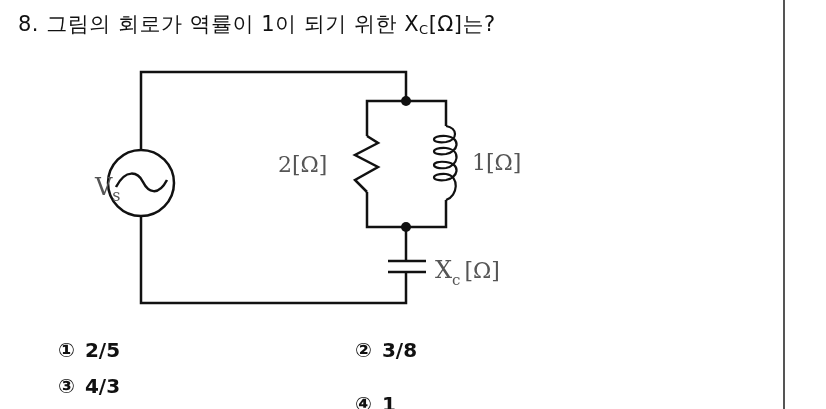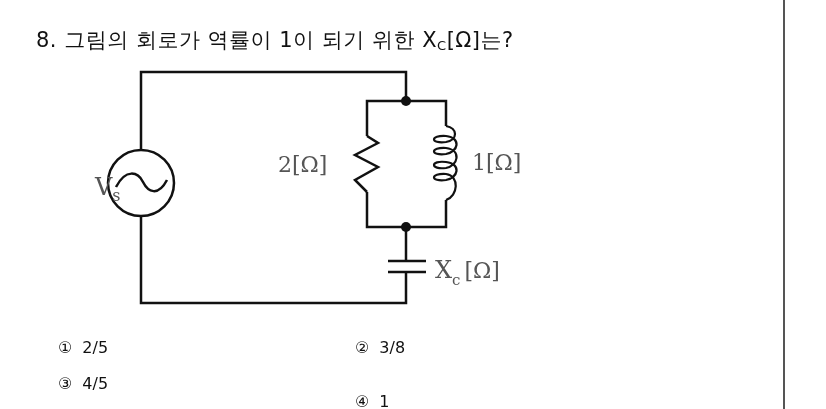--- a/index.html
+++ b/index.html
@@ -1,23 +1,23 @@
 <!DOCTYPE html>
 <html><head>
 <meta charset="utf-8">
 <style>
   html, body { margin: 0; padding: 0; background: #ffffff; }
   body { width: 826px; height: 409px; position: relative; overflow: hidden;
          font-family: "DejaVu Sans", "Liberation Sans", sans-serif; color: #111; }
-  .question { position: absolute; left: 18px; top: 26px; font-size: 21px; letter-spacing: 0.5px; white-space: nowrap; margin-left: 18px; }
+  .question { position: absolute; left: 18px; top: 10px; font-size: 21px; letter-spacing: 0.5px; white-space: nowrap; }
   .question sub { font-size: 13px; vertical-align: -3px; }
   .right-rule { position: absolute; left: 783px; top: 0; width: 2px; height: 409px; background: #555; }
   .circuit { position: absolute; left: 0; top: 0; }
   .lbl { font-family: "DejaVu Serif", "Liberation Serif", serif; fill: #555; }
-  .choice { position: absolute; font-size: 16px; white-space: nowrap; }
+  .choice { position: absolute; font-size: 20px; white-space: nowrap; font-weight: bold; }
   .choice .num { display: inline-block; margin-right: 10px; }
 </style>
 </head>
 <body>
 
 <div class="question">
   <span>8.</span>
   <span>그림의 회로가 역률이 1이 되기 위한 X</span><sub>C</sub><span>[Ω]는?</span>
 </div>
 
@@ -54,17 +54,17 @@
   <text class="lbl" x="435" y="278" font-size="24"><tspan>X</tspan><tspan font-size="15" dy="7">c</tspan><tspan font-size="22" dy="-7" dx="4">[Ω]</tspan></text>
 </svg>
 
 <div class="choice" style="left:58px; top:338px;">
   <span class="num">①</span><span>2/5</span>
 </div>
 <div class="choice" style="left:355px; top:338px;">
   <span class="num">②</span><span>3/8</span>
 </div>
 <div class="choice" style="left:58px; top:374px;">
-  <span class="num">③</span><span>4/5</span>
+  <span class="num">③</span><span>4/3</span>
 </div>
 <div class="choice" style="left:355px; top:392px;">
   <span class="num">④</span><span>1</span>
 </div>
 
 </body></html>

